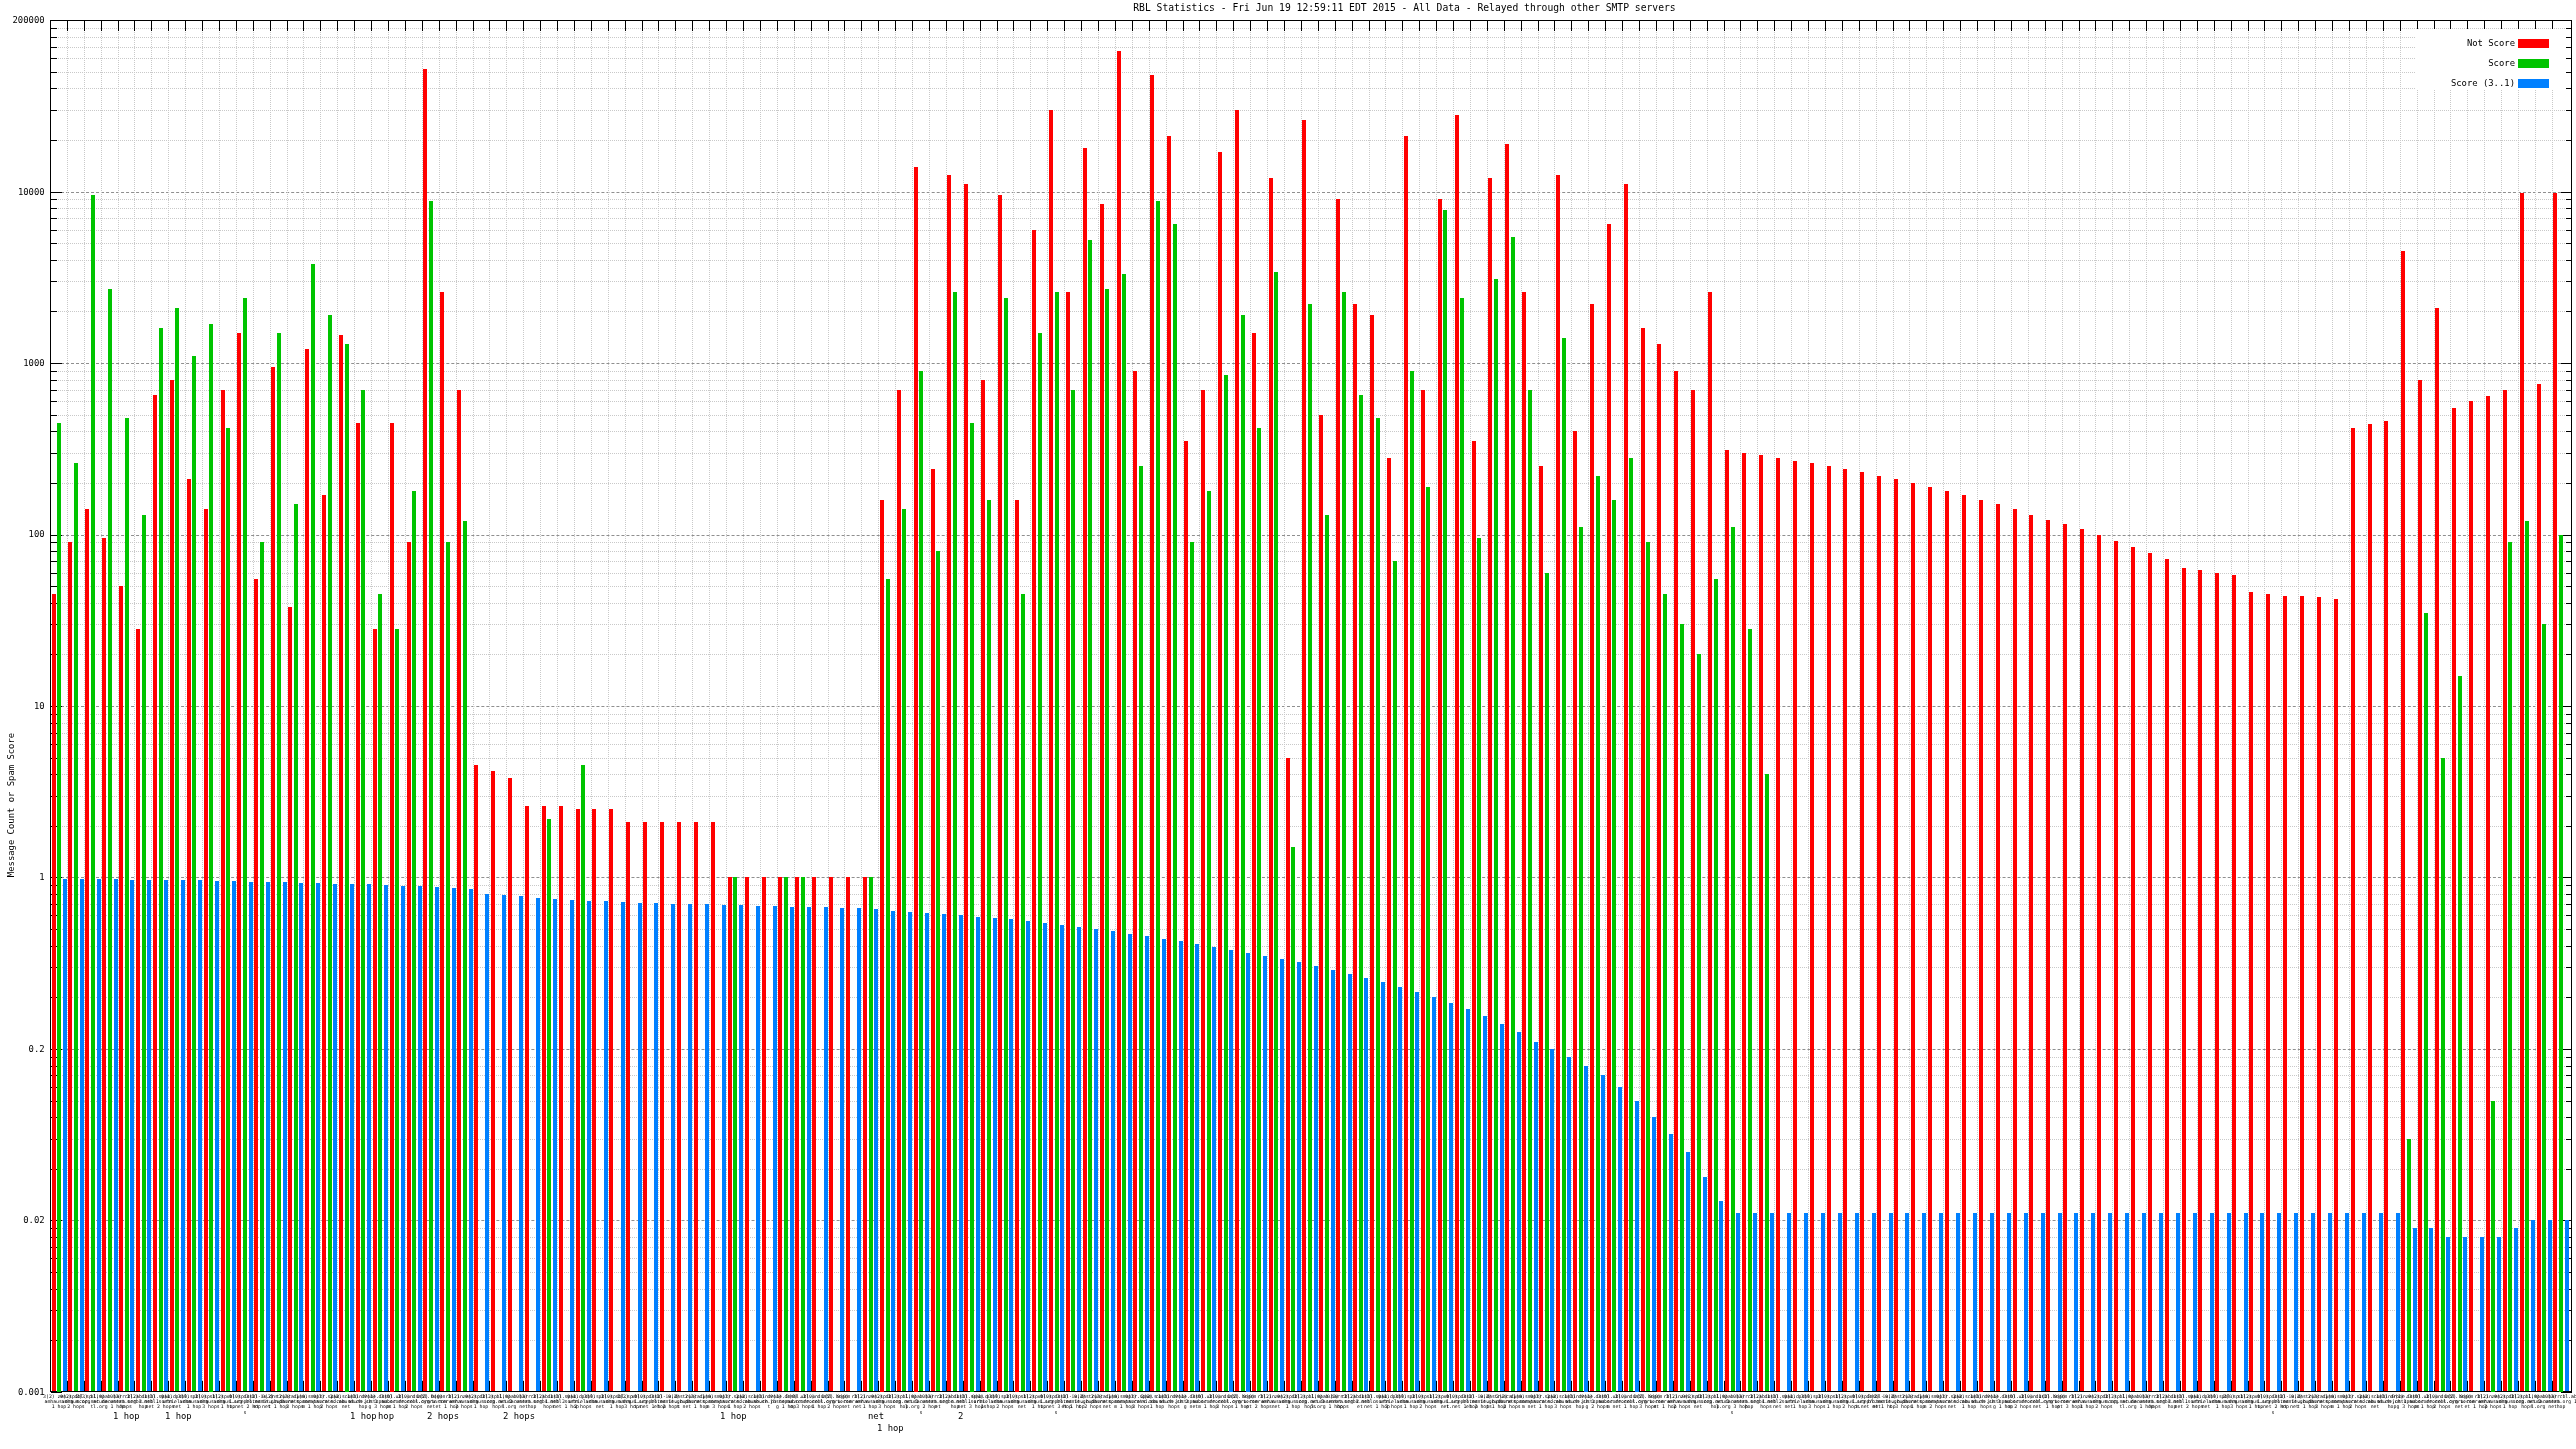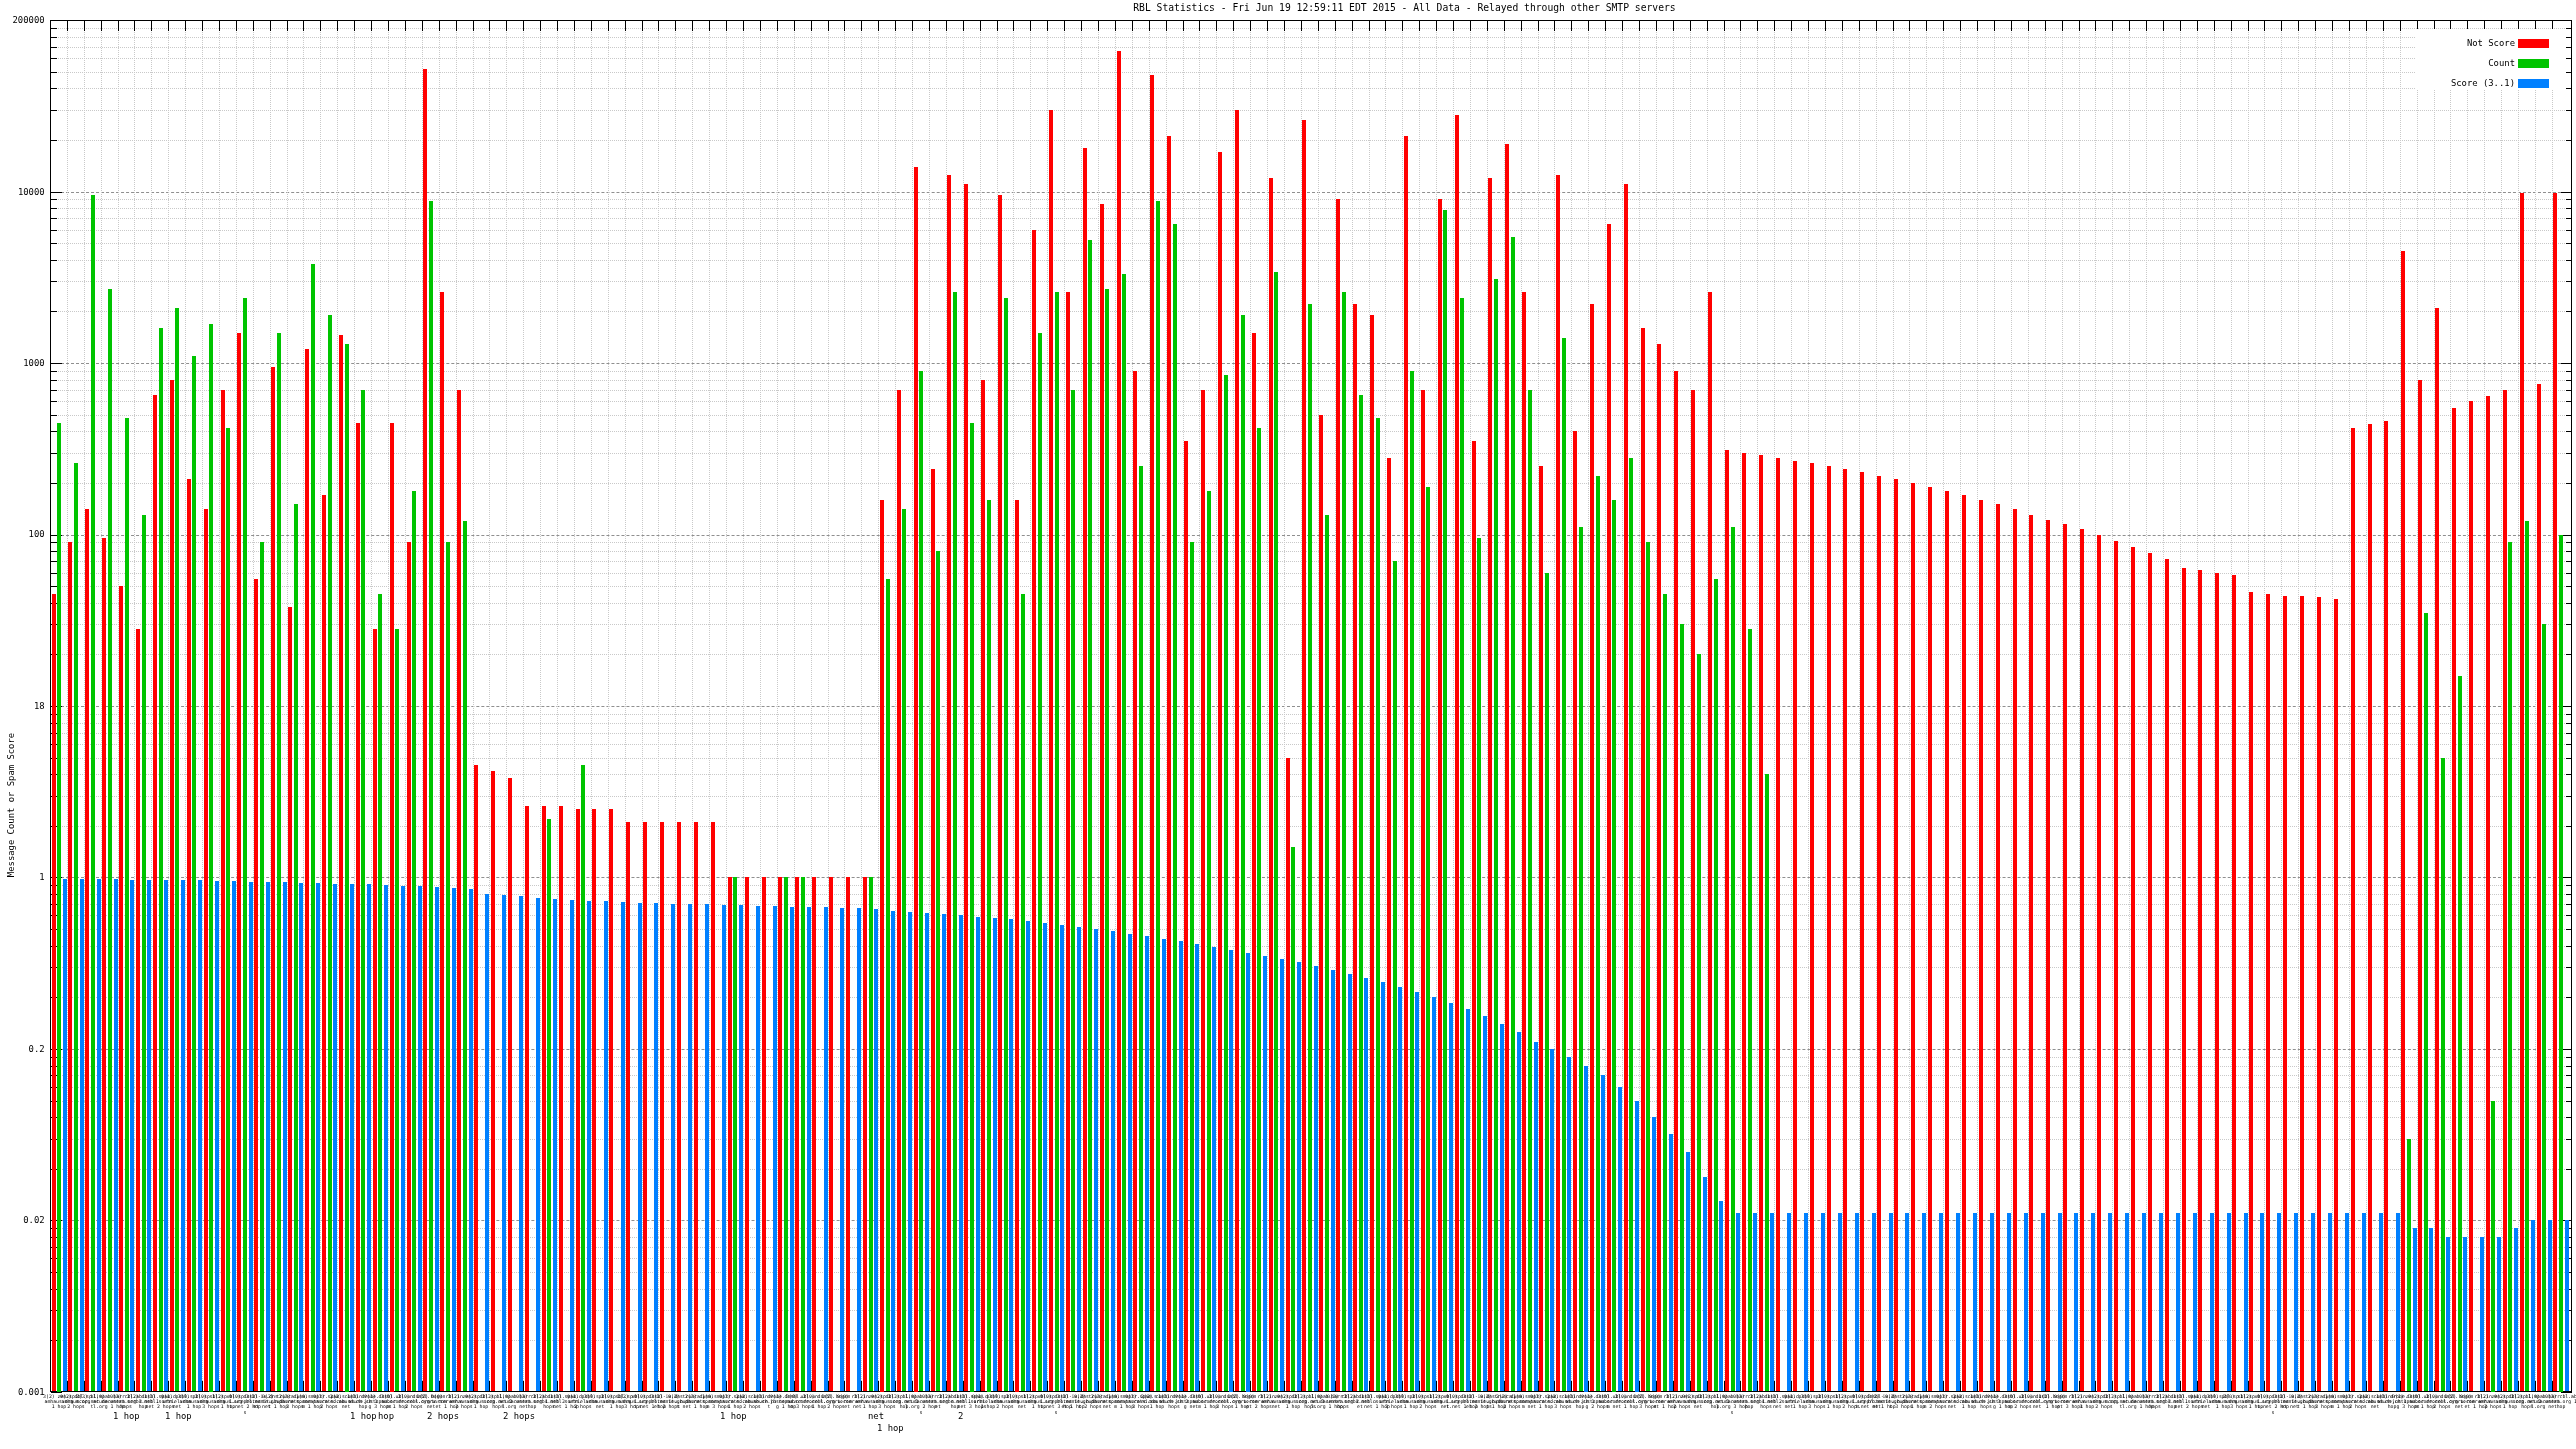--- a/index.html
+++ b/index.html
@@ -236,21 +236,21 @@
       <div class="tick" style="left: 51px; top: 363px; width: 10.5px; height: 0.8px;"></div>
       <div class="tick" style="left: 2561px; top: 363px; width: 10.5px; height: 0.8px;"></div>
       <div class="ylab" style="left: 1.6px; top: 359px;">1000</div>
       <div class="hgrid-major" style="top: 535px;"></div>
       <div class="tick" style="left: 51px; top: 535px; width: 10.5px; height: 0.8px;"></div>
       <div class="tick" style="left: 2561px; top: 535px; width: 10.5px; height: 0.8px;"></div>
       <div class="ylab" style="left: 1.6px; top: 530px;">100</div>
       <div class="hgrid-major" style="top: 706px;"></div>
       <div class="tick" style="left: 51px; top: 706px; width: 10.5px; height: 0.8px;"></div>
       <div class="tick" style="left: 2561px; top: 706px; width: 10.5px; height: 0.8px;"></div>
-      <div class="ylab" style="left: 1.6px; top: 702px;">18</div>
+      <div class="ylab" style="left: 1.6px; top: 702px;">10</div>
       <div class="hgrid-major" style="top: 877px;"></div>
       <div class="tick" style="left: 51px; top: 877px; width: 10.5px; height: 0.8px;"></div>
       <div class="tick" style="left: 2561px; top: 877px; width: 10.5px; height: 0.8px;"></div>
       <div class="ylab" style="left: 1.6px; top: 873px;">1</div>
       <div class="hgrid-major" style="top: 1049px;"></div>
       <div class="tick" style="left: 51px; top: 1049px; width: 10.5px; height: 0.8px;"></div>
       <div class="tick" style="left: 2561px; top: 1049px; width: 10.5px; height: 0.8px;"></div>
       <div class="ylab" style="left: 1.6px; top: 1045px;">0.2</div>
       <div class="hgrid-major" style="top: 1220px;"></div>
       <div class="tick" style="left: 51px; top: 1220px; width: 10.5px; height: 0.8px;"></div>
@@ -1255,21 +1255,21 @@
       <div class="xbig" style="left: 868px; top: 1411px;">net</div>
       <div class="xbig" style="left: 877px; top: 1423px;">1 hop</div>
       <div class="xbig" style="left: 958px; top: 1411px;">2</div>
     </div>
   <div id="legend">
     <div class="lg-row" style="top:8.9px;">
       <span class="lg-label">Not Score</span>
       <span class="lg-swatch" style="background: rgb(255, 0, 0);"></span>
     </div>
     <div class="lg-row" style="top:29px;">
-      <span class="lg-label">Count</span>
+      <span class="lg-label">Score</span>
       <span class="lg-swatch" style="background: rgb(0, 196, 0);"></span>
     </div>
     <div class="lg-row" style="top:49px;">
       <span class="lg-label">Score (3..1)</span>
       <span class="lg-swatch" style="background: rgb(0, 128, 255);"></span>
     </div>
   </div>
 </div>
 
 

